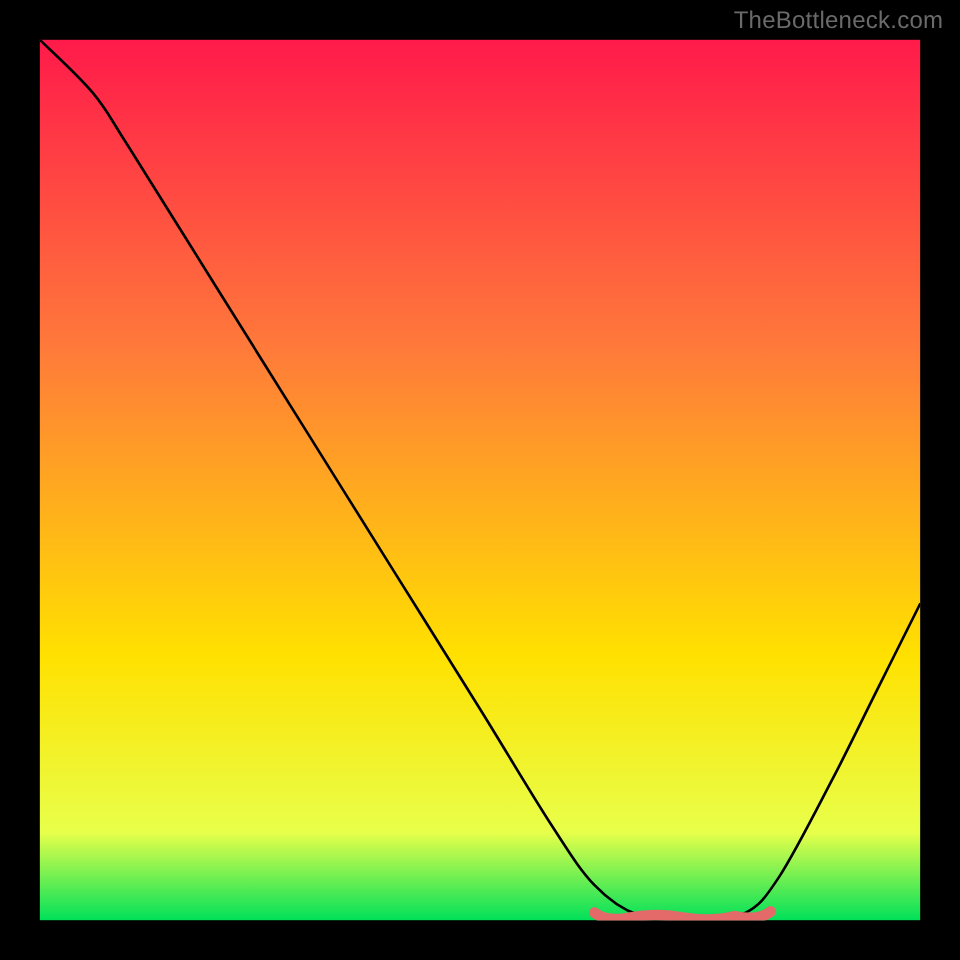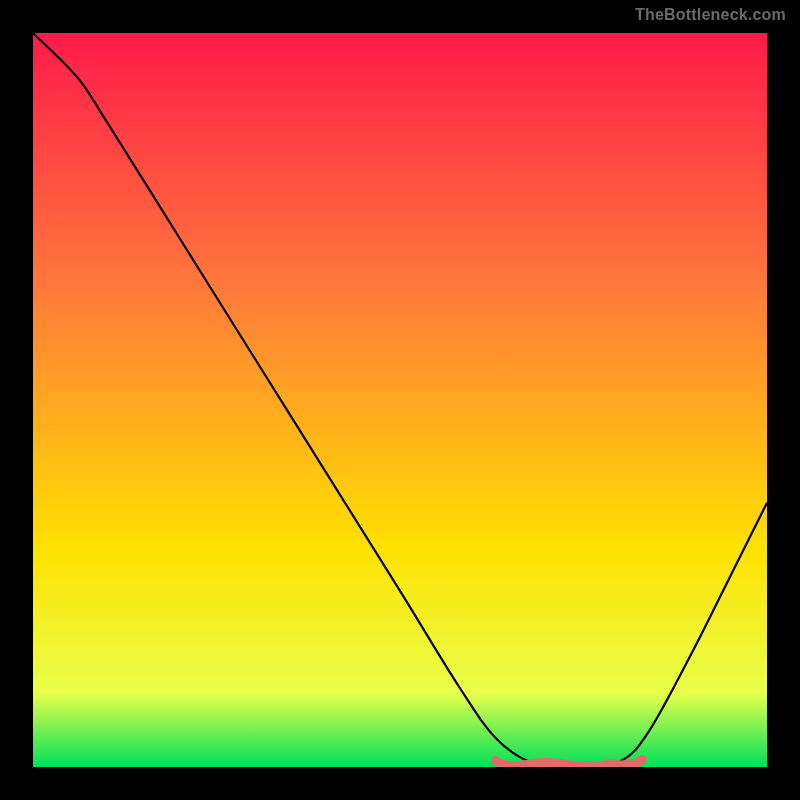--- a/index.html
+++ b/index.html
@@ -9,22 +9,22 @@
     height: 800px;
     background: #000;
     position: relative;
     font-family: Arial, Helvetica, sans-serif;
   }
   .watermark {
     position: absolute;
     top: 6px;
     right: 14px;
     color: #6a6a6a;
-    font-size: 16px;
-    font-weight: 700;
+    font-size: 20px;
+    font-weight: 400;
     letter-spacing: 0.2px;
   }
   .plot-frame {
     position: absolute;
     left: 33px;
     top: 33px;
     width: 734px;
     height: 734px;
     background: #000;
   }

